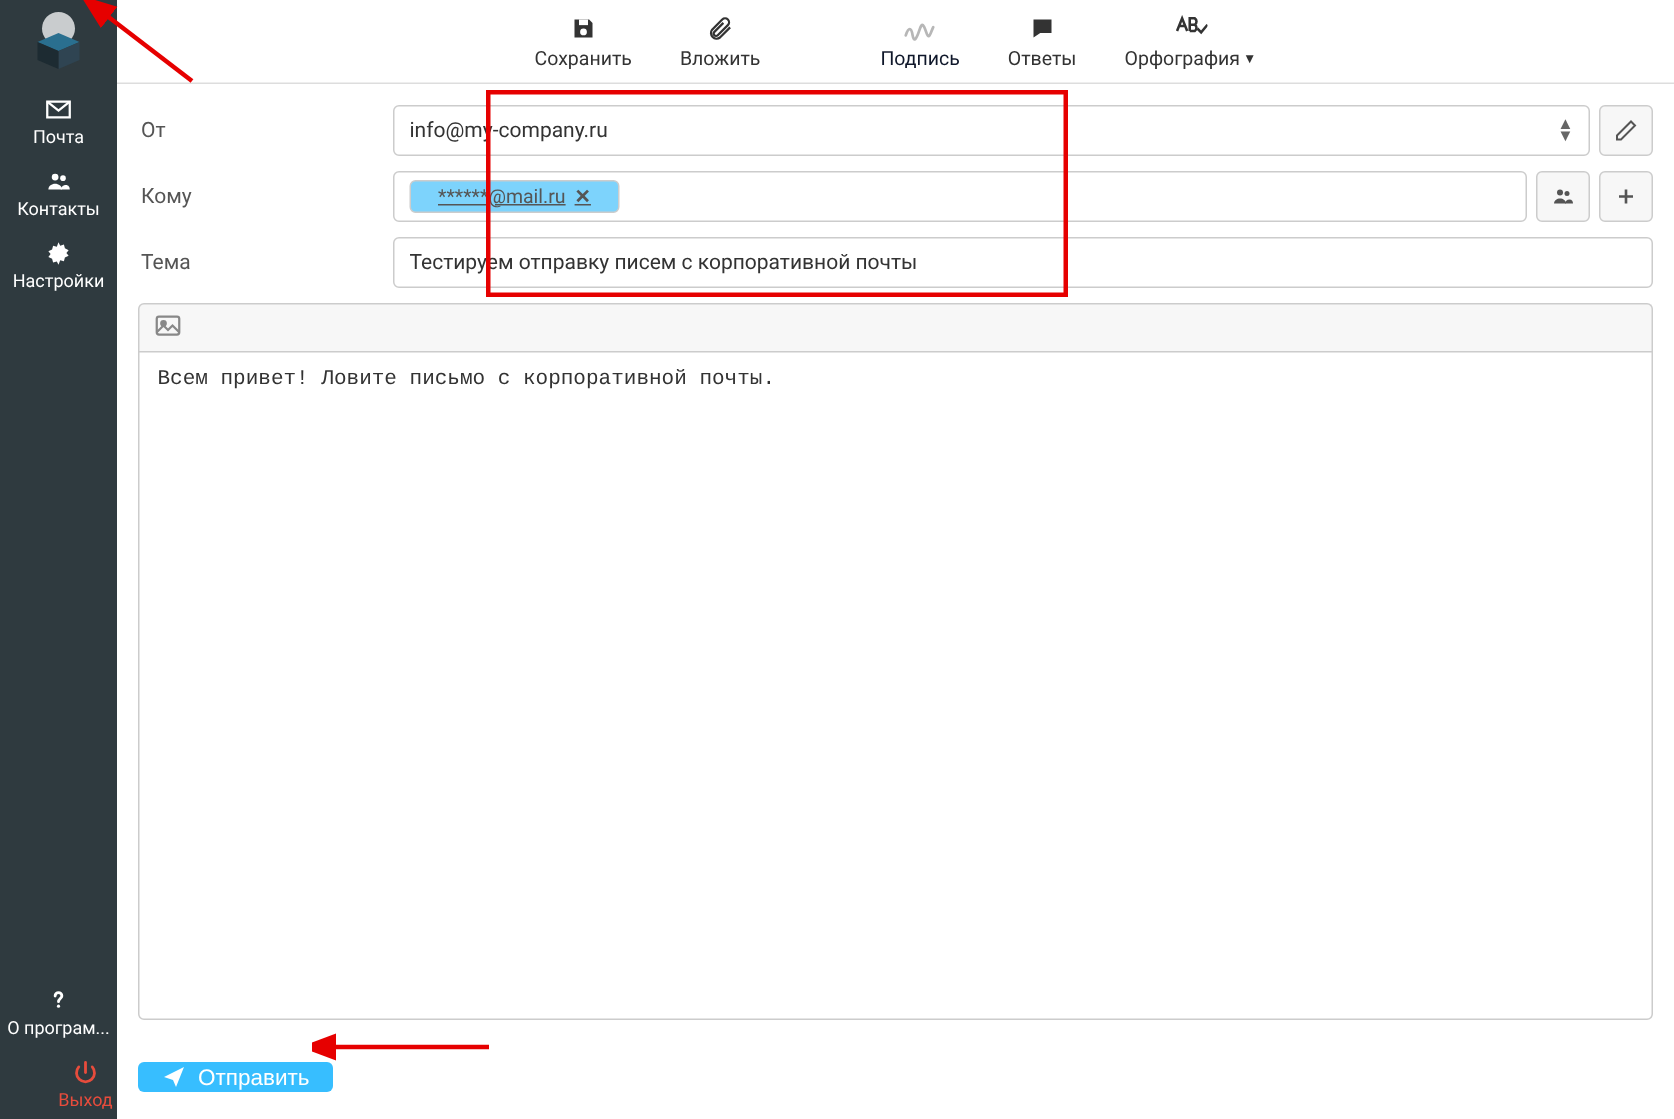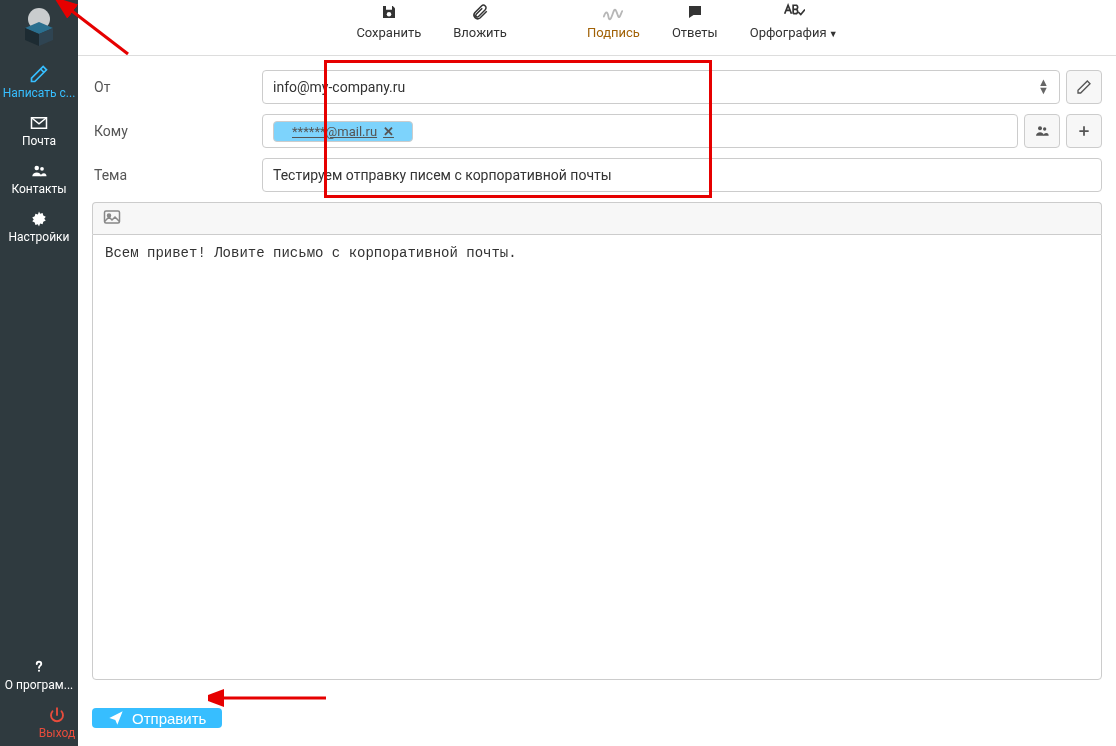--- a/index.html
+++ b/index.html
@@ -39,25 +39,25 @@
   }
   .sidebar .menu-item.active { color: #37beff; }
   .sidebar .menu-item .icon { display:flex; justify-content:center; margin-bottom:2px; }
   .sidebar .spacer { flex:1; }
   .sidebar .footer .menu-item.exit { color: #e74c3c; margin-left: 36px; }
   
   .main { flex:1; display:flex; flex-direction:column; }
   .toolbar {
     height: 56px;
     border-bottom: 1px solid #ddd;
-    display:flex; justify-content:center; gap:20px;
+    display:flex; align-items:center; justify-content:center; gap:20px;
     color:#333;
   }
   .tool-btn { display:flex; flex-direction:column; align-items:center; gap:3px; cursor:pointer; font-size:13px; padding:2px 6px;}
-  .tool-btn.disabled { color:#a16207; cursor:default;margin-left:48px;}
+  .tool-btn.disabled { color:#0f172a; cursor:default;margin-left:48px;}
   .tool-btn .icon { height:20px; display:flex; align-items:center; justify-content:center; }
   .tool-btn .caret { font-size:9px; margin-left:2px; vertical-align:middle;}
   .content { flex:1; padding: 14px 14px 18px; display:flex; flex-direction:column; }
   .form-row { display:flex; align-items:center; margin-bottom:10px; }
   .form-row .label { width: 170px; padding-left:2px; color:#555; font-size:14px; }
   .form-row .field { flex:1; display:flex; gap:6px;justify-content:flex-end; }
   .input-like {
     flex:1;
     border:1px solid #ccc;
     border-radius:4px;
@@ -116,29 +116,20 @@
 <div class="sidebar">
   <div class="logo">
     <svg width="40" height="40" viewBox="0 0 40 40">
       <circle cx="20" cy="11" r="11" fill="#c9ccce"></circle>
       <polygon points="20,14 34,20 20,26 6,20" fill="#2a6f8f"></polygon>
       <polygon points="20,26 34,20 34,32 20,38" fill="#2f4452"></polygon>
       <polygon points="6,20 20,26 20,38 6,32" fill="#1d2b32"></polygon>
     </svg>
   </div>
   <div class="menu">
-    <div class="menu-item active">
-      <span class="icon">
-        <svg width="20" height="20" viewBox="0 0 24 24" fill="none" stroke="#37beff" stroke-width="2">
-            <path d="M3 21v-4L17 3l4 4L7 21H3z"></path>
-            <path d="M14 6l4 4"></path>
-          </svg>
-      </span>
-      <span>Написать с...</span>
-    </div>
     <div class="menu-item">
       <span class="icon">
         <svg width="18" height="18" viewBox="0 0 24 24" fill="#fff">
             <path d="M2 5h20v14H2z" fill="none" stroke="#fff" stroke-width="2"></path>
             <path d="M2 5l10 8 10-8" fill="none" stroke="#fff" stroke-width="2"></path>
           </svg>
       </span>
       <span>Почта</span>
     </div>
     <div class="menu-item">

